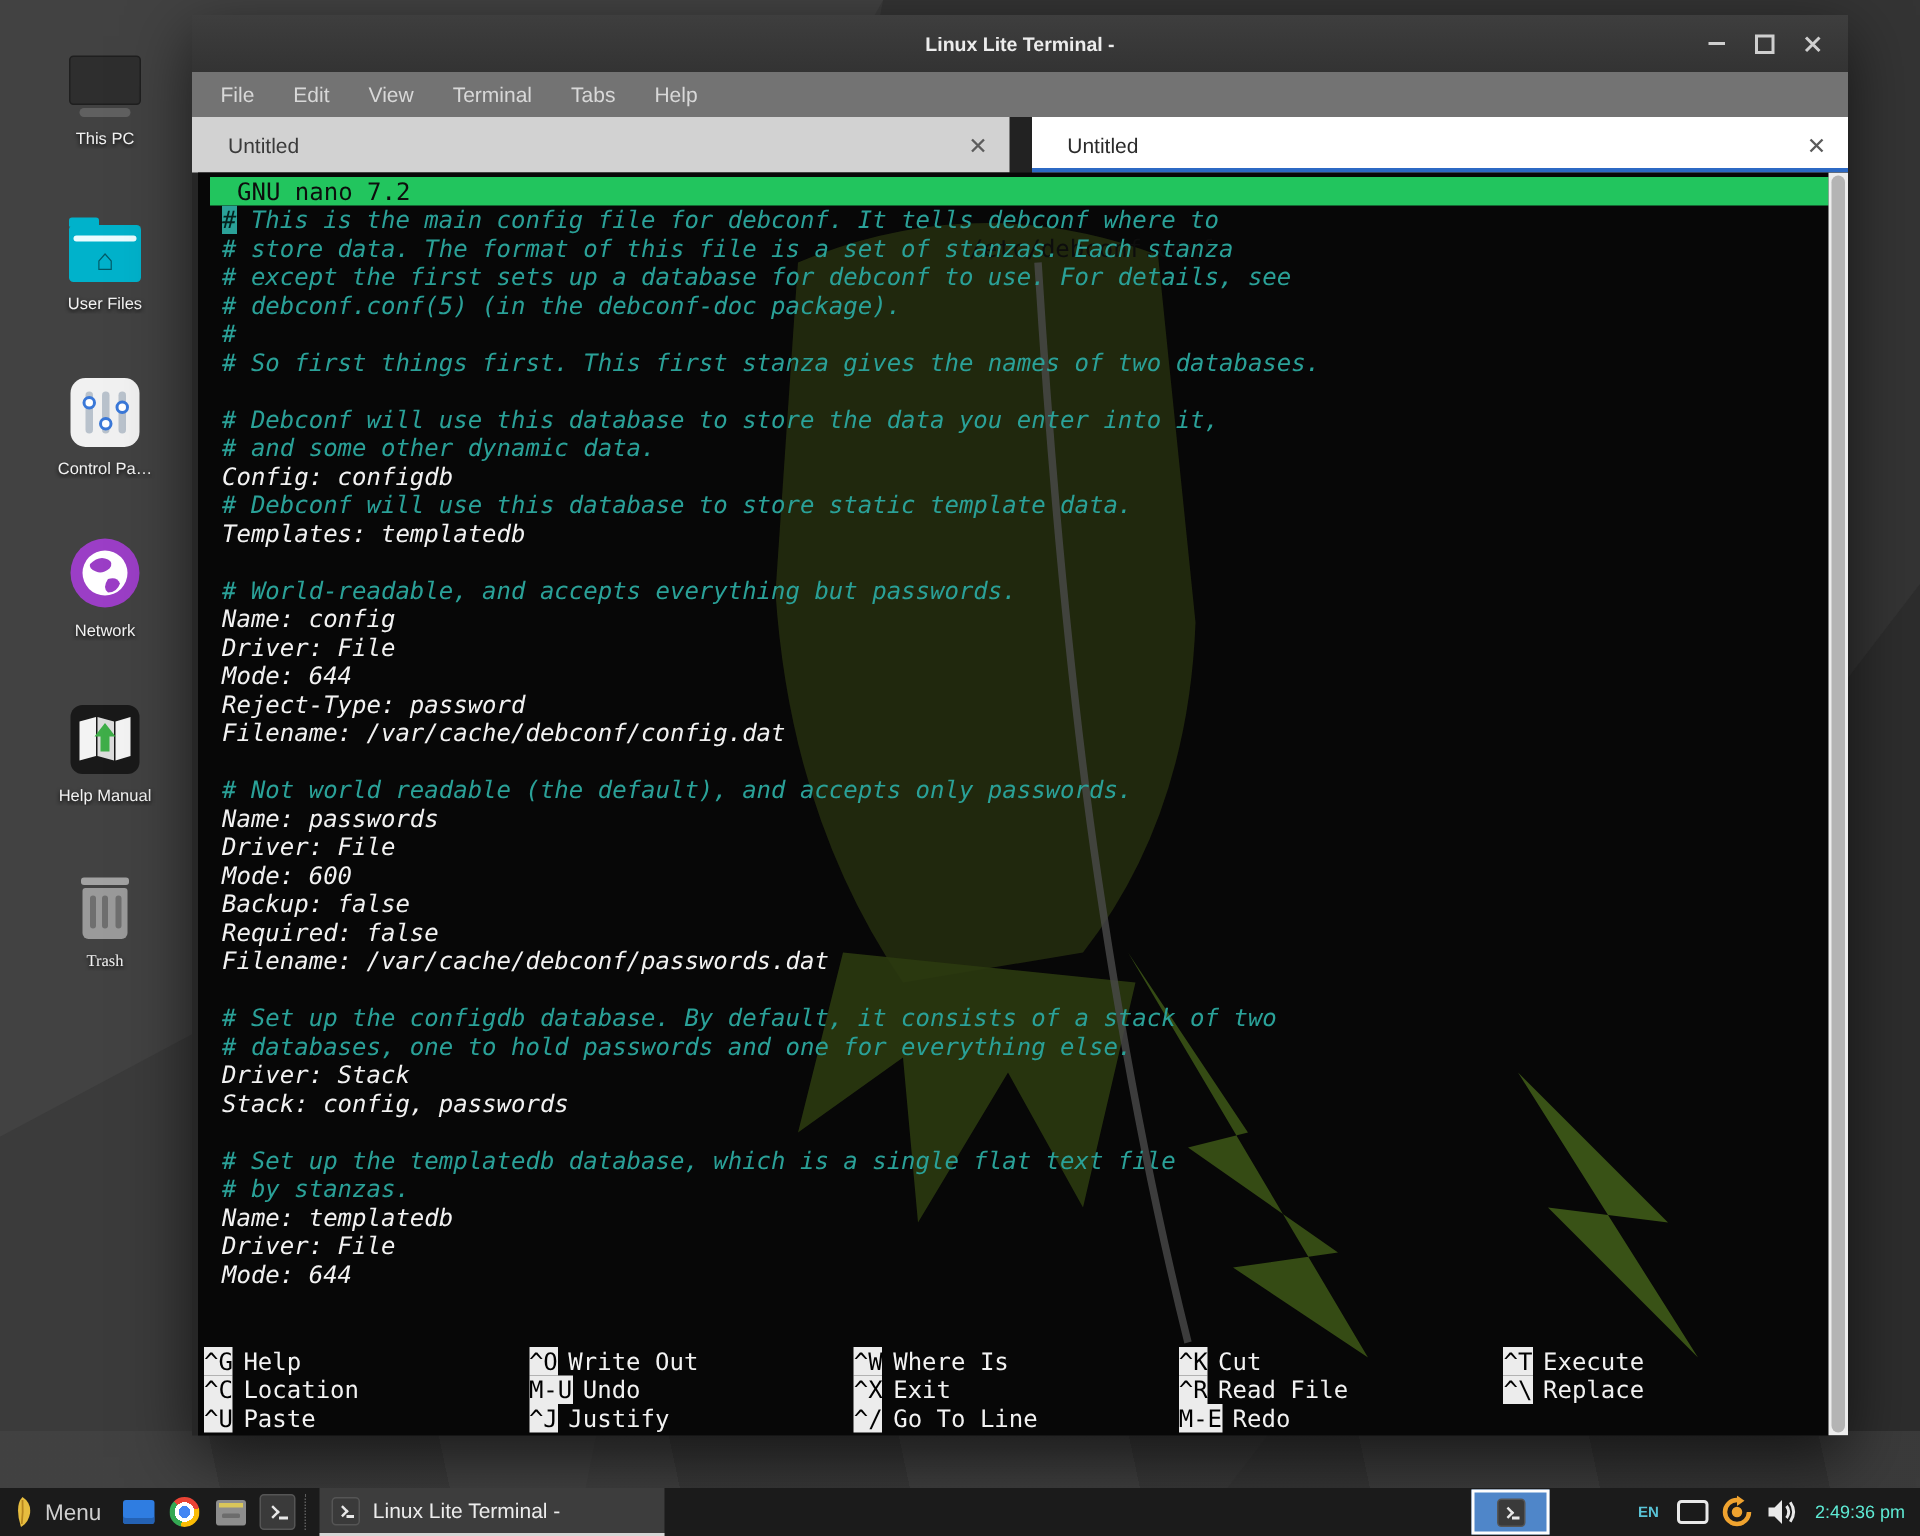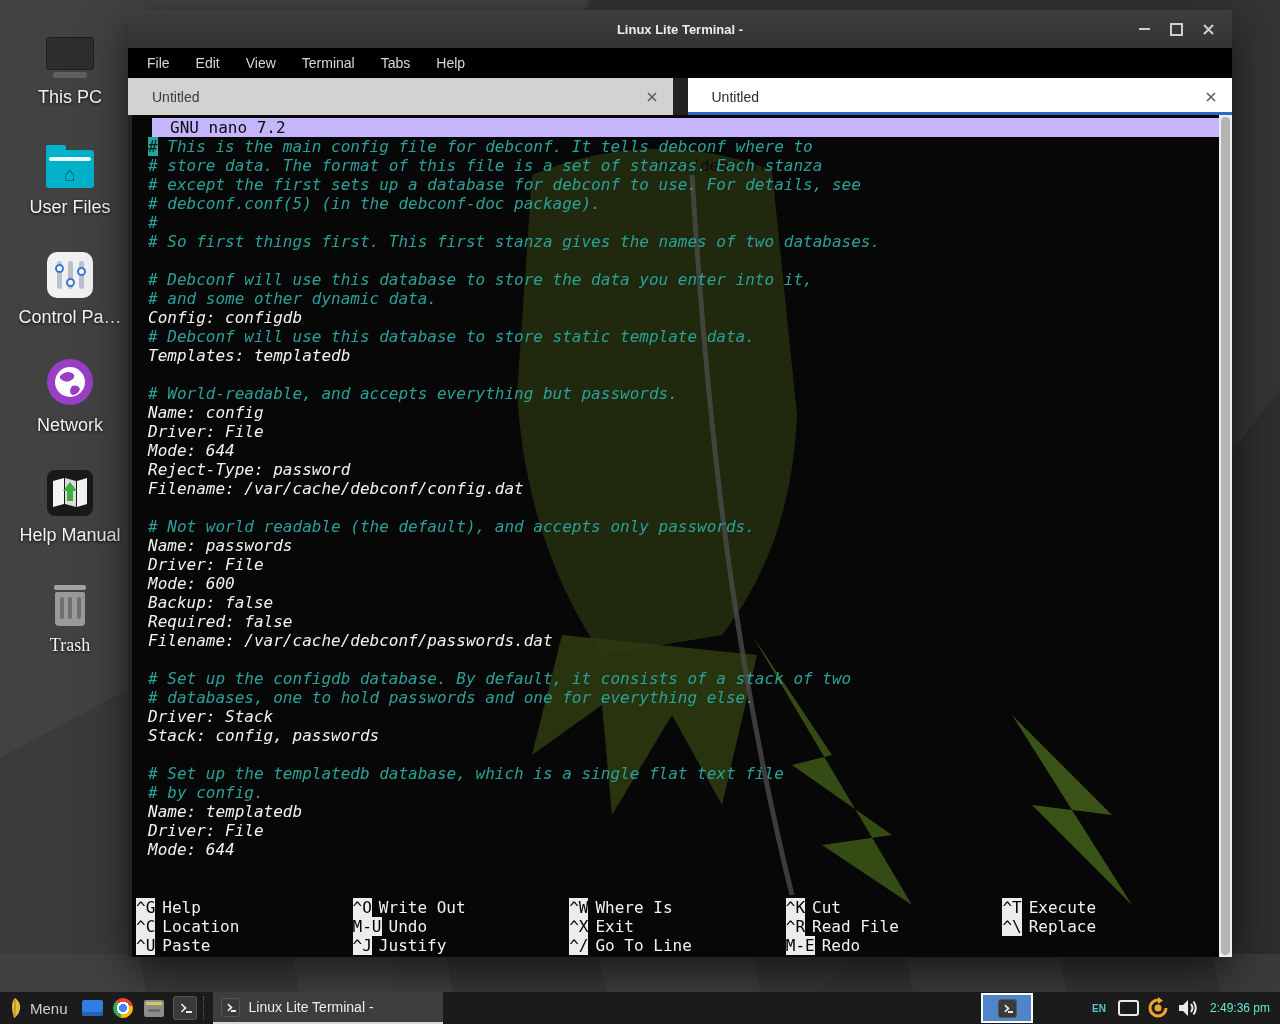--- a/index.html
+++ b/index.html
@@ -8,21 +8,21 @@
   
   .facet{position:absolute;inset:0;pointer-events:none;}
   .facet.f1{background:#424242;clip-path:polygon(0 0,46% 0,18% 62%,0 74%);}
   .facet.f2{background:#343434;clip-path:polygon(46% 0,100% 0,100% 38%,62% 100%,30% 100%);}
   .facet.f3{background:#2d2d2d;clip-path:polygon(100% 38%,100% 100%,62% 100%);}
   .facet.f4{bottom:0;top:auto;height:70px;background:
      repeating-linear-gradient(78deg,#464646 0 150px,#3a3a3a 150px 300px);opacity:.55;}
   
   .dicon{position:absolute;left:18px;width:104px;text-align:center;cursor:default;}
   .dicon .glyph{height:50px;display:flex;align-items:flex-end;justify-content:center;}
-  .dicon .lbl{margin-top:9px;font-size:18px;color:#f2f2f2;text-shadow:0 1px 3px rgba(0,0,0,.9);
+  .dicon .lbl{margin-top:9px;font-size:11px;color:#f2f2f2;text-shadow:0 1px 3px rgba(0,0,0,.9);
      white-space:nowrap;overflow:hidden;}
   .ic-pc-screen{width:46px;height:31px;background:#2e2e2e;border-radius:3px;border:1px solid #1f1f1f;}
   .ic-pc-base{width:34px;height:6px;background:#606060;border-radius:3px;margin:2px auto 0;}
   .ic-folder{position:relative;width:48px;height:38px;background:#00b2cb;border-radius:3px;}
   .ic-folder:before{content:"";position:absolute;top:-5px;left:0;width:20px;height:6px;
      background:#00b2cb;border-radius:2px 2px 0 0;}
   .ic-folder .stripe{position:absolute;top:7px;left:3px;right:3px;height:4px;background:#eafcff;border-radius:2px;}
   .ic-folder .home{position:absolute;bottom:4px;left:0;right:0;font-size:20px;line-height:20px;color:#005a66;}
   .ic-cpl{position:relative;width:46px;height:46px;background:#f1f1f1;border-radius:10px;}
   .ic-cpl i{position:absolute;top:9px;width:5px;height:28px;background:#b9c2cc;border-radius:3px;}
@@ -38,41 +38,41 @@
   
   .window{position:absolute;left:128px;top:10px;width:1104px;height:947px;background:#262626;
      box-shadow:0 14px 40px rgba(0,0,0,.6);}
   .titlebar{height:38px;background:linear-gradient(#3e3e3e,#333);position:relative;
      display:flex;align-items:center;justify-content:center;}
   .title{font-size:13px;font-weight:bold;color:#ececec;}
   .winbtns{position:absolute;right:8px;top:0;height:38px;display:flex;align-items:center;}
   .wbtn{width:32px;height:38px;display:flex;align-items:center;justify-content:center;cursor:pointer;}
   .min-bar{width:11px;height:2px;background:#cfcfcf;}
   .max-box{width:9px;height:9px;border:2px solid #cfcfcf;}
-  .menubar{height:30px;display:flex;align-items:center;padding-left:6px;background:#000000;}
+  .menubar{height:30px;display:flex;align-items:center;padding-left:6px;background:#737373;}
   .mitem{padding:0 13px;font-size:14px;color:#d8d8d8;line-height:30px;cursor:pointer;}
   .tabbar{height:37px;background:#222;display:flex;gap:15px;}
   .tab{flex:1;position:relative;display:flex;align-items:center;cursor:pointer;}
   .tab .tlbl{font-size:14px;padding-left:24px;}
   .tab.inactive{background:#d2d2d2;}
   .tab.inactive .tlbl{color:#3a3a3a;}
   .tab.active{background:#ffffff;}
   .tab.active .tlbl{color:#2b2b2b;}
   .tab.active:after{content:"";position:absolute;left:0;right:0;bottom:0;height:3px;
      background:var(--accent,#2c69c4);}
   .tclose{position:absolute;right:14px;top:50%;transform:translateY(-50%);width:14px;height:14px;
      display:flex;align-items:center;justify-content:center;cursor:pointer;}
   
   .term{position:absolute;left:4px;right:0;top:105px;bottom:0;background:#070707;overflow:hidden;}
   .watermark{position:absolute;inset:0;pointer-events:none;}
   .nano{position:absolute;left:0;right:13px;top:0;bottom:0;padding-top:3px;
      font-family:"DejaVu Sans Mono",monospace;font-size:16px;line-height:19px;
      display:flex;flex-direction:column;color:#f2f2f2;}
-  .nano-header{height:19px;background:#c4b5fd;color:#0d0d0d;position:relative;text-align:center;
-     white-space:pre;flex:0 0 auto;margin-left:20px;}
+  .nano-header{height:19px;background:#22c55e;color:#0d0d0d;position:relative;text-align:center;
+     white-space:pre;flex:0 0 auto;margin-left:8px;}
   .nano-version{position:absolute;left:18px;top:0;}
   .lines{flex:1 1 auto;overflow:hidden;padding-left:16px;position:relative;font-style:italic;}
   .line{height:19px;white-space:pre;}
   .line.c{color:var(--comment,#2aa198);}
   .line.p{color:#f2f2f2;}
   .cursor{background:var(--comment,#2aa198);color:#04201d;}
   .shortcuts{flex:0 0 auto;display:grid;grid-template-columns:repeat(5,1fr);
      padding:0 0 2px 4px;}
   .sc{height:19px;white-space:pre;color:#f2f2f2;}
   .sc .k{background:#ececec;color:#000;}
@@ -286,21 +286,21 @@
             <div class="line p">Backup: false</div>
             <div class="line p">Required: false</div>
             <div class="line p">Filename: /var/cache/debconf/passwords.dat</div>
             <div class="line p">&nbsp;</div>
             <div class="line c"># Set up the configdb database. By default, it consists of a stack of two</div>
             <div class="line c"># databases, one to hold passwords and one for everything else.</div>
             <div class="line p">Driver: Stack</div>
             <div class="line p">Stack: config, passwords</div>
             <div class="line p">&nbsp;</div>
             <div class="line c"># Set up the templatedb database, which is a single flat text file</div>
-            <div class="line c"># by config.</div>
+            <div class="line c"># by stanzas.</div>
             <div class="line p">Name: templatedb</div>
             <div class="line p">Driver: File</div>
             <div class="line p">Mode: 644</div>
           </div>
         <div class="shortcuts" id="nano-shortcuts">
             <div class="sc"><span class="k">^G</span><span class="l">Help</span></div>
             <div class="sc"><span class="k">^O</span><span class="l">Write Out</span></div>
             <div class="sc"><span class="k">^W</span><span class="l">Where Is</span></div>
             <div class="sc"><span class="k">^K</span><span class="l">Cut</span></div>
             <div class="sc"><span class="k">^T</span><span class="l">Execute</span></div>

